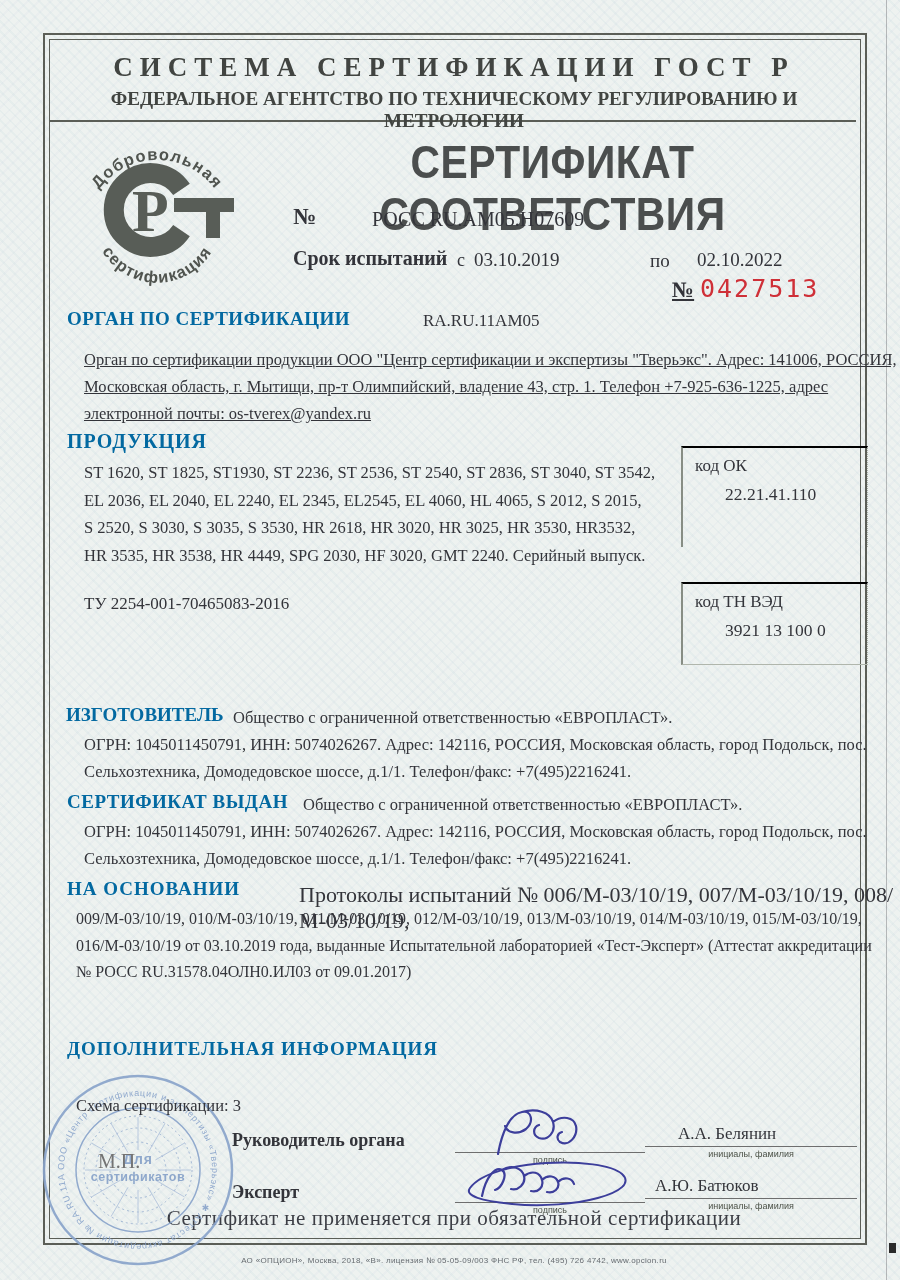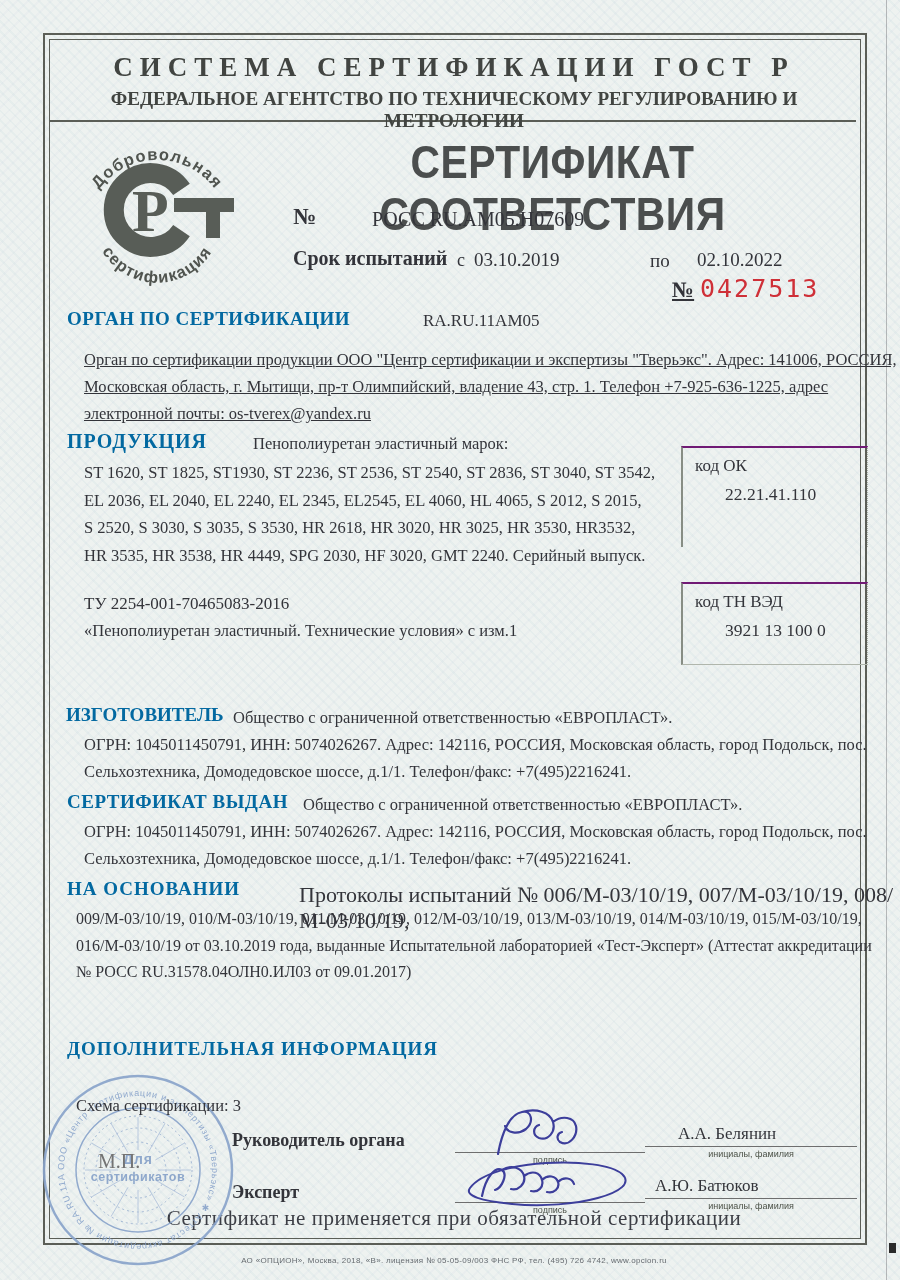--- a/index.html
+++ b/index.html
@@ -38,21 +38,21 @@
 
   .sec-label{font-weight:bold;color:#0369a1;}
   .organ-label{left:67px;top:308px;font-size:19px;letter-spacing:.5px;}
   .organ-code{left:423px;top:311px;font-size:17px;}
   .body-text{font-size:16.5px;line-height:27px;white-space:pre;}
   .organ-text{left:84px;top:346px;text-decoration:underline;}
   .prod-label{left:67px;top:430px;font-size:20px;letter-spacing:1px;}
   .prod-intro{left:253px;top:434px;font-size:16.5px;}
   .prod-items{left:84px;top:459px;line-height:27.5px;}
 
-  .code-box{border-top:2px solid #701a75;border-left:2px solid #878d84;
+  .code-box{border-top:2px solid #000000;border-left:2px solid #878d84;
     border-right:1px dotted #a8aea4;}
   .ok-box{left:681px;top:446px;width:184px;height:99px;}
   .tnved-box{left:681px;top:582px;width:184px;height:80px;border-bottom:1px solid #b0b6ac;}
   .code-label{position:absolute;left:12px;top:8px;font-size:17px;}
   .code-value{position:absolute;left:42px;top:36px;font-size:17.5px;}
 
   .comp-label{left:67px;top:563px;font-size:18.5px;letter-spacing:.2px;}
   .standard{left:84px;top:594px;font-size:17px;}
   .standard-title{left:84px;top:621px;font-size:16.5px;}
 
@@ -141,32 +141,30 @@
   <div class="abs blank-num-label">№</div>
   <div class="abs blank-num">0427513</div>
 
   <div class="abs sec-label organ-label">ОРГАН ПО СЕРТИФИКАЦИИ</div>
   <div class="abs organ-code">RA.RU.11AM05</div>
   <div class="abs body-text organ-text">Орган по сертификации продукции ООО "Центр сертификации и экспертизы "Тверьэкс". Адрес: 141006, РОССИЯ,
 Московская область, г. Мытищи, пр-т Олимпийский, владение 43, стр. 1. Телефон +7-925-636-1225, адрес
 электронной почты: os-tverex@yandex.ru</div>
 
   <div class="abs sec-label prod-label">ПРОДУКЦИЯ</div>
-  <div class="abs prod-intro">Пенополиуретан эластичный марок:</div>
   <div class="abs body-text prod-items">ST 1620, ST 1825, ST1930, ST 2236, ST 2536, ST 2540, ST 2836, ST 3040, ST 3542,
 EL 2036, EL 2040, EL 2240, EL 2345, EL2545, EL 4060, HL 4065, S 2012, S 2015,
 S 2520, S 3030, S 3035, S 3530, HR 2618, HR 3020, HR 3025, HR 3530, HR3532,
 HR 3535, HR 3538, HR 4449, SPG 2030, HF 3020, GMT 2240. Серийный выпуск.</div>
   <div class="abs code-box ok-box">
     <div class="code-label">код ОК</div>
     <div class="code-value">22.21.41.110</div>
   </div>
 
   <div class="abs standard">ТУ 2254-001-70465083-2016</div>
-  <div class="abs standard-title">«Пенополиуретан эластичный. Технические условия» с изм.1</div>
   <div class="abs code-box tnved-box">
     <div class="code-label">код ТН ВЭД</div>
     <div class="code-value">3921 13 100 0</div>
   </div>
 
   <div class="abs sec-label manu-label">ИЗГОТОВИТЕЛЬ</div>
   <div class="abs manu-name">Общество с ограниченной ответственностью «ЕВРОПЛАСТ».</div>
   <div class="abs body-text manu-details">ОГРН: 1045011450791, ИНН: 5074026267. Адрес: 142116, РОССИЯ, Московская область, город Подольск, пос.
 Сельхозтехника, Домодедовское шоссе, д.1/1. Телефон/факс: +7(495)2216241.</div>
 

